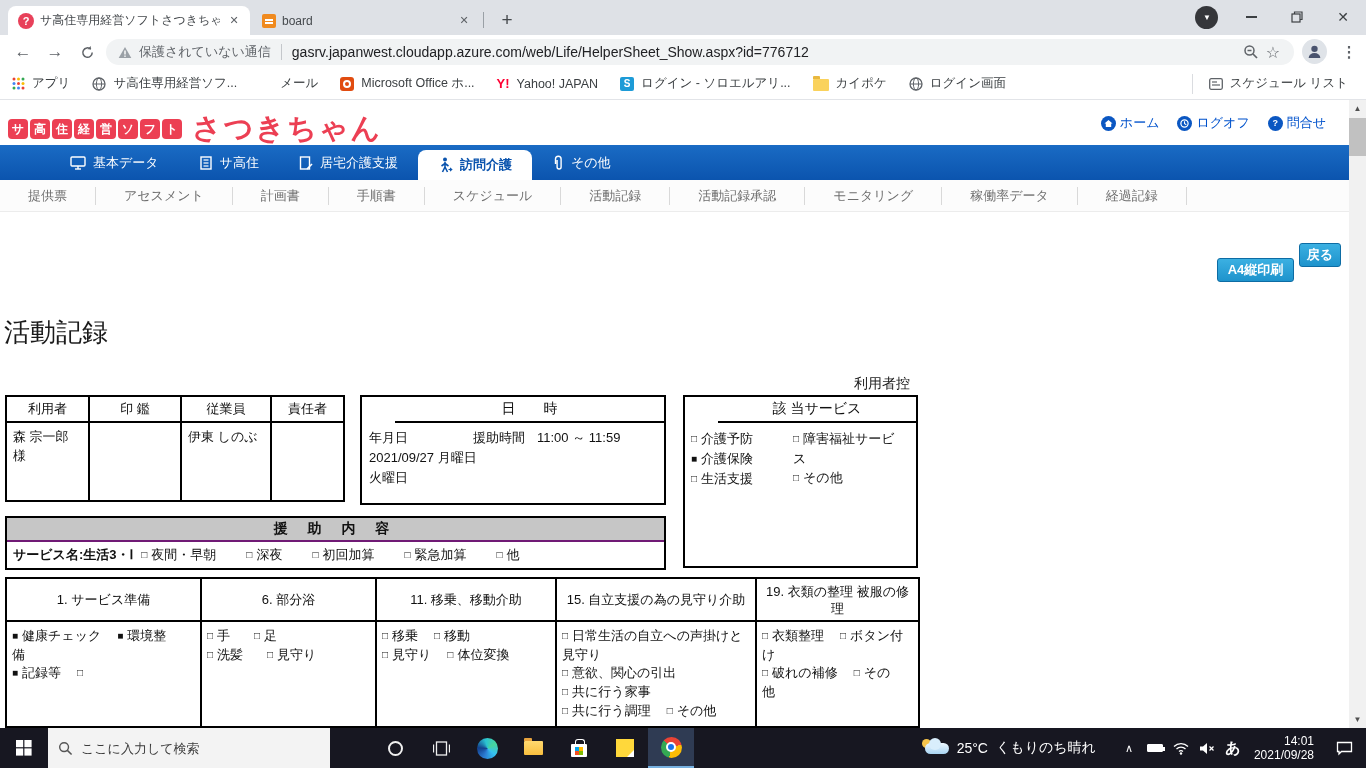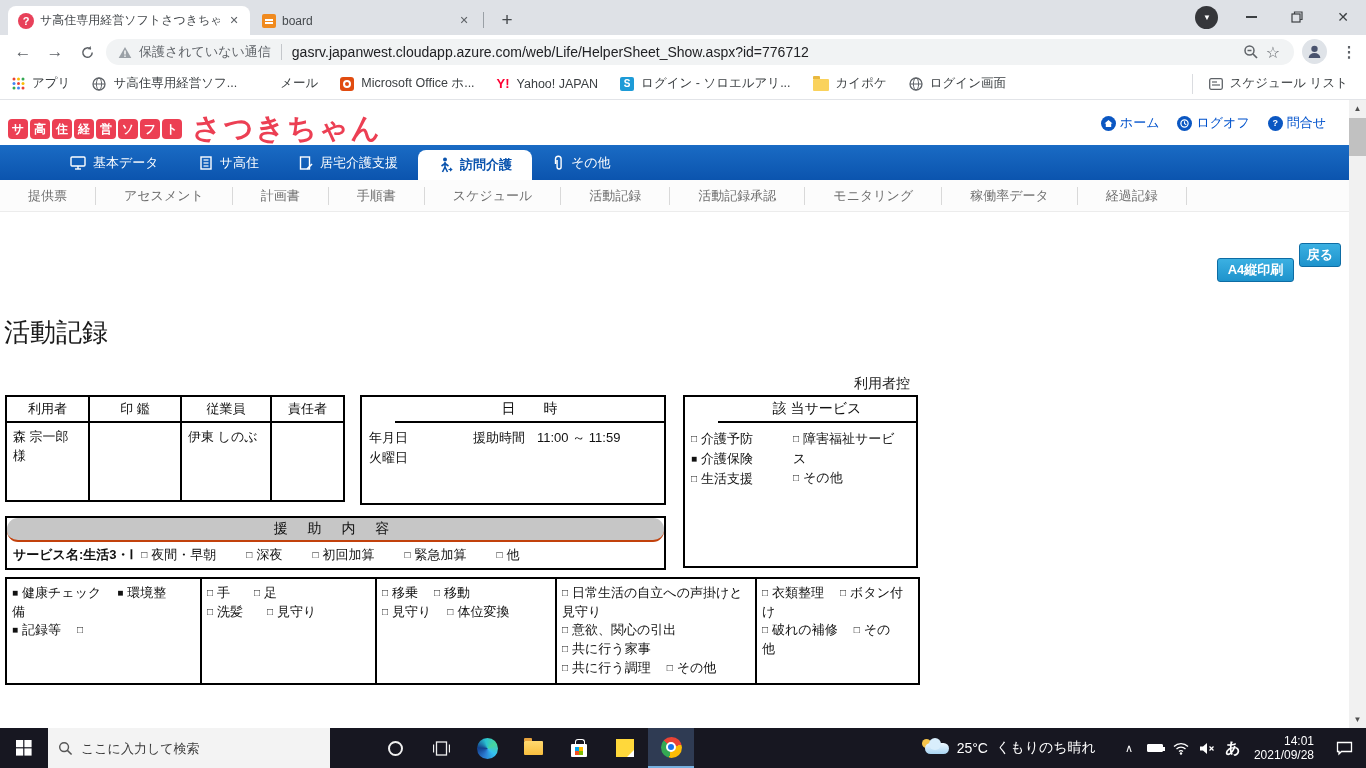--- a/index.html
+++ b/index.html
@@ -96,21 +96,21 @@
   .box-head { height:26px; border-bottom:2px solid #000; display:flex; align-items:center; justify-content:center; font-size:14px; color:#111;margin-left:33px; }
   .datetime { left:360px; top:183px; width:306px; height:110px; }
   .dt-body { padding:5px 7px; font-size:13px; line-height:20px; color:#111; }
   .dt-line1 { display:flex; }
   .dt-datelabel { width:104px; flex:none; }
   .dt-timeval { margin-left:12px; }
   .svcbox { left:683px; top:183px; width:235px; height:173px; }
   .svc-body { display:flex; padding:6px 6px; font-size:13px; }
   .svc-col1 { width:102px; flex:none; }
   .assist { left:5px; top:304px; width:661px; }
-  .assist-head { height:24px; background:#c6c6c6; border-bottom:2px solid #c2410c; display:flex; align-items:center; justify-content:center; font-size:14px; font-weight:normal; letter-spacing:8px; color:#111;border-radius:11px; }
+  .assist-head { height:24px; background:#c6c6c6; border-bottom:2px solid #701a75; display:flex; align-items:center; justify-content:center; font-size:14px; font-weight:bold; letter-spacing:8px; color:#111; }
   .assist-row { height:26px; display:flex; align-items:center; padding:0 6px; font-size:13px; color:#111; }
   .assist-name { font-weight:bold; margin-right:8px; white-space:nowrap; }
 
   .cattable { position:absolute; left:5px; top:365px; width:913px; }
   .cattable th { height:43px; text-align:center; font-size:13px; padding:2px 6px; line-height:17px; }
   .cattable td { height:100px; vertical-align:top; padding:5px 5px; }
 
   .chk-row { line-height:18px; font-size:13px; color:#111; }
   .chk-item { margin-right:16px; }
   .chk-box { font-size:10px; margin-right:4px; position:relative; top:-1px; }
@@ -421,20 +421,21 @@
       </table>
 
     <div class="box datetime">
       <div class="box-head">日　　時</div>
       <div class="dt-body">
         <div class="dt-line1">
           <span class="dt-datelabel">年月日</span>
           <span>援助時間</span>
           <span class="dt-timeval">11:00 ～ 11:59</span>
         </div>
+        <div>2021/09/27 月曜日</div>
         <div>火曜日</div>
       </div>
     </div>
 
     <div class="box svcbox">
       <div class="box-head">該 当サービス</div>
       <div class="svc-body">
         <div class="svc-col1">
             <div class="chk-row"><span class="chk-item"><span class="chk-box">□</span><span>介護予防</span></span></div>
             <div class="chk-row"><span class="chk-item"><span class="chk-box">■</span><span>介護保険</span></span></div>
@@ -459,20 +460,27 @@
 
     <table class="rpt cattable">
       <colgroup>
           <col style="width:195px">
           <col style="width:175px">
           <col style="width:180px">
           <col style="width:200px">
           <col style="width:163px">
         </colgroup>
       <tbody>
+          <tr>
+        <th>1. サービス準備</th>
+        <th>6. 部分浴</th>
+        <th>11. 移乗、移動介助</th>
+        <th>15. 自立支援の為の見守り介助</th>
+        <th>19. 衣類の整理 被服の修理</th>
+      </tr>
       <tr>
         <td>
               <div>
                 <div class="chk-row"><span class="chk-item"><span class="chk-box">■</span><span>健康チェック</span></span><span class="chk-item"><span class="chk-box">■</span><span>環境整備</span></span></div>
                 <div class="chk-row"><span class="chk-item"><span class="chk-box">■</span><span>記録等</span></span><span class="chk-item"><span class="chk-box">□</span><span></span></span></div>
               </div>
             </td>
         <td class="cat-c2">
               <div>
                 <div class="chk-row"><span class="chk-item"><span class="chk-box">□</span><span>手</span></span><span class="chk-item"><span class="chk-box">□</span><span>足</span></span></div>

